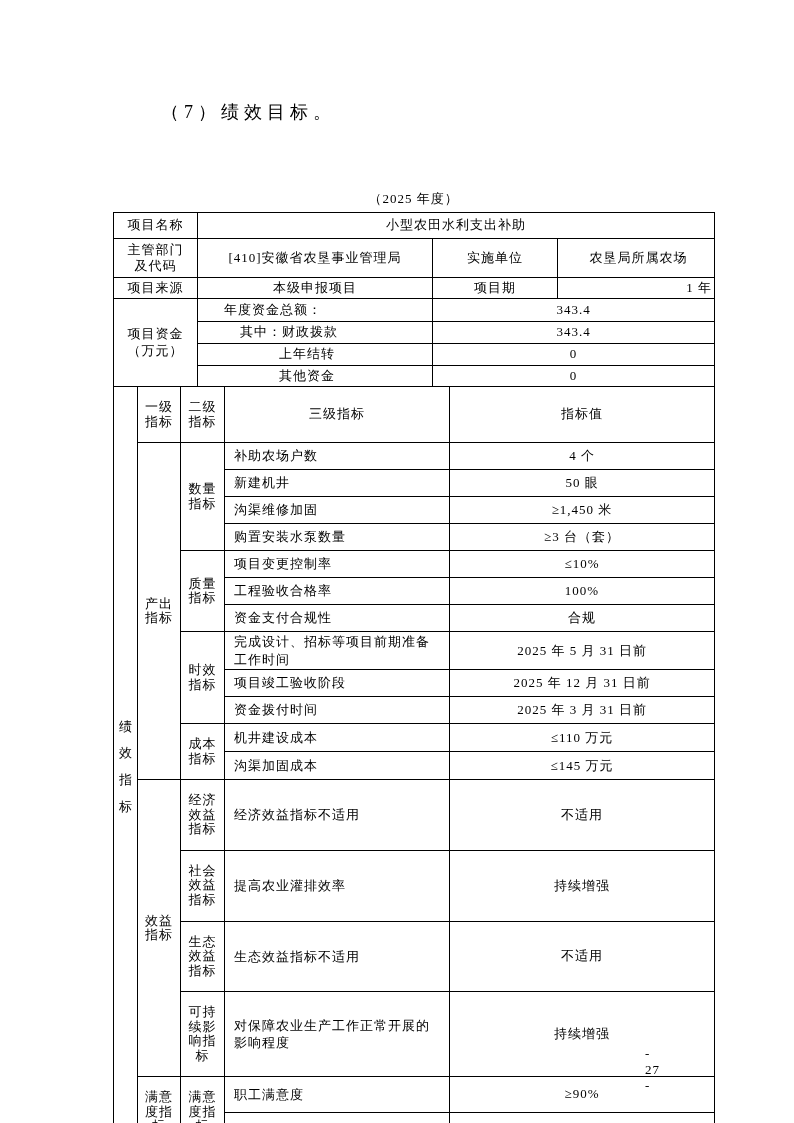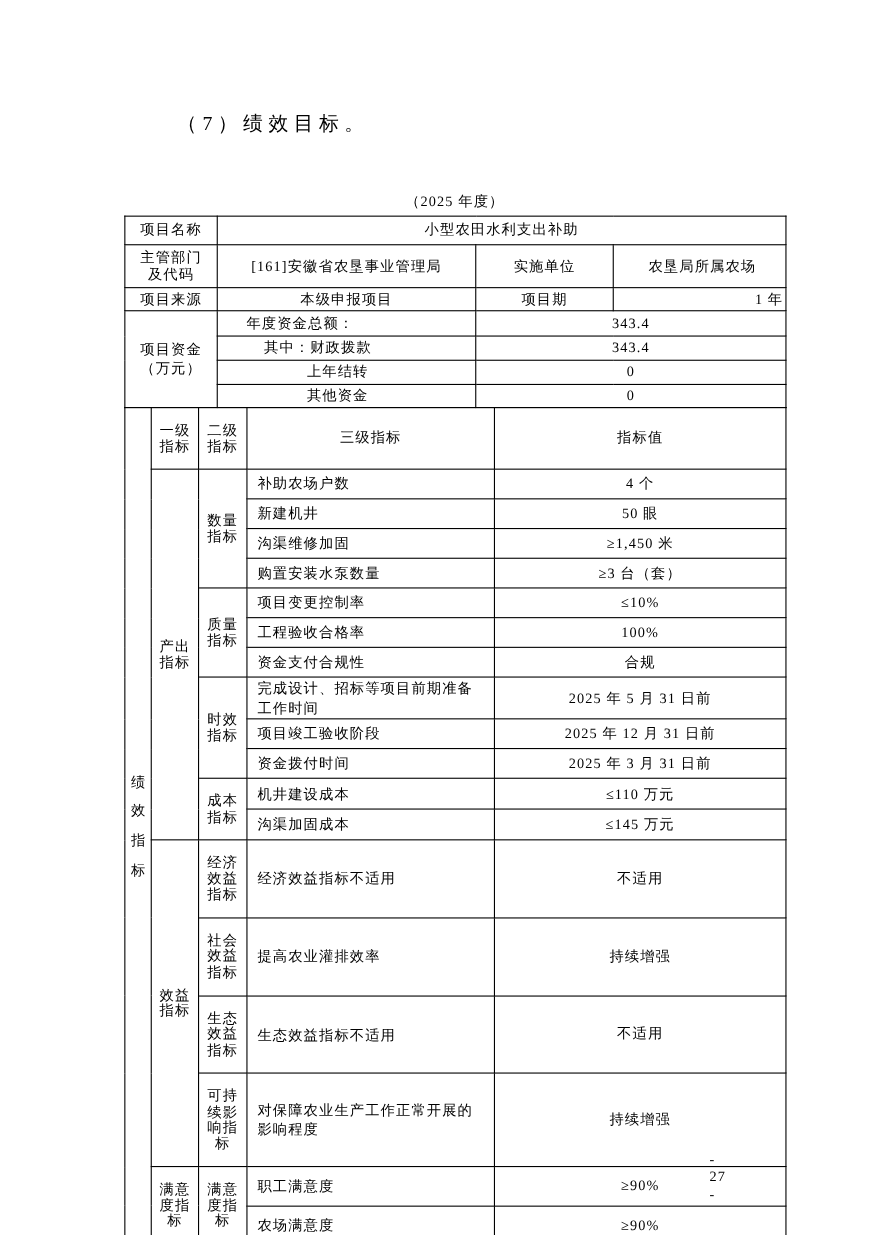--- a/index.html
+++ b/index.html
@@ -3,21 +3,21 @@
 <meta charset="utf-8">
 <style>
   html,body{margin:0;padding:0;background:#fff;}
   body{width:794px;height:1123px;position:relative;overflow:hidden;
        font-family:"Liberation Serif","DejaVu Serif",serif;color:#000;}
   .page{position:absolute;left:0;top:0;width:664px;height:1123px;background:#ffffff;}
   .heading{position:absolute;left:161px;top:100px;font-size:18px;letter-spacing:5px;white-space:nowrap;}
   .doc{position:absolute;left:113px;top:175px;width:601px;}
   .doc-title{text-align:center;font-family:"Liberation Sans","DejaVu Sans",sans-serif;
              font-weight:bold;font-size:18px;letter-spacing:2px;line-height:20px;}
-  .doc-subtitle{text-align:center;font-size:13px;letter-spacing:1px;line-height:16px;margin-top:0;}
+  .doc-subtitle{text-align:center;font-size:13px;letter-spacing:1px;line-height:16px;margin-top:16px;}
   table{border-collapse:collapse;table-layout:fixed;width:601px;}
   table.tb{margin-top:-1px;}
   table.ta{margin-top:5px;}
   td{border:1px solid #000;font-size:13px;text-align:center;vertical-align:middle;
      padding:1px 2px;line-height:1.25;letter-spacing:1px;overflow:hidden;}
   .pre{white-space:pre-line;}
   .fund0{text-align:left;padding-left:26px;}
   .fund1{text-align:left;padding-left:42px;}
   .fund2{text-align:left;padding-left:81px;}
   .implv{text-align:center;padding-left:7px;}
@@ -48,21 +48,21 @@
           <col style="width:157px">
         </colgroup>
       <tbody>
           <tr style="height:26px">
         <td>项目名称</td>
         <td colspan="3">小型农田水利支出补助</td>
       </tr>
       <tr style="height:39px">
         <td class="pre">主管部门
 及代码</td>
-        <td>[161]安徽省农垦事业管理局</td>
+        <td>[410]安徽省农垦事业管理局</td>
         <td>实施单位</td>
         <td class="implv">农垦局所属农场</td>
       </tr>
       <tr style="height:21px">
         <td>项目来源</td>
         <td>本级申报项目</td>
         <td>项目期</td>
         <td class="periodv">1 年</td>
       </tr>
       <tr style="height:23px">

